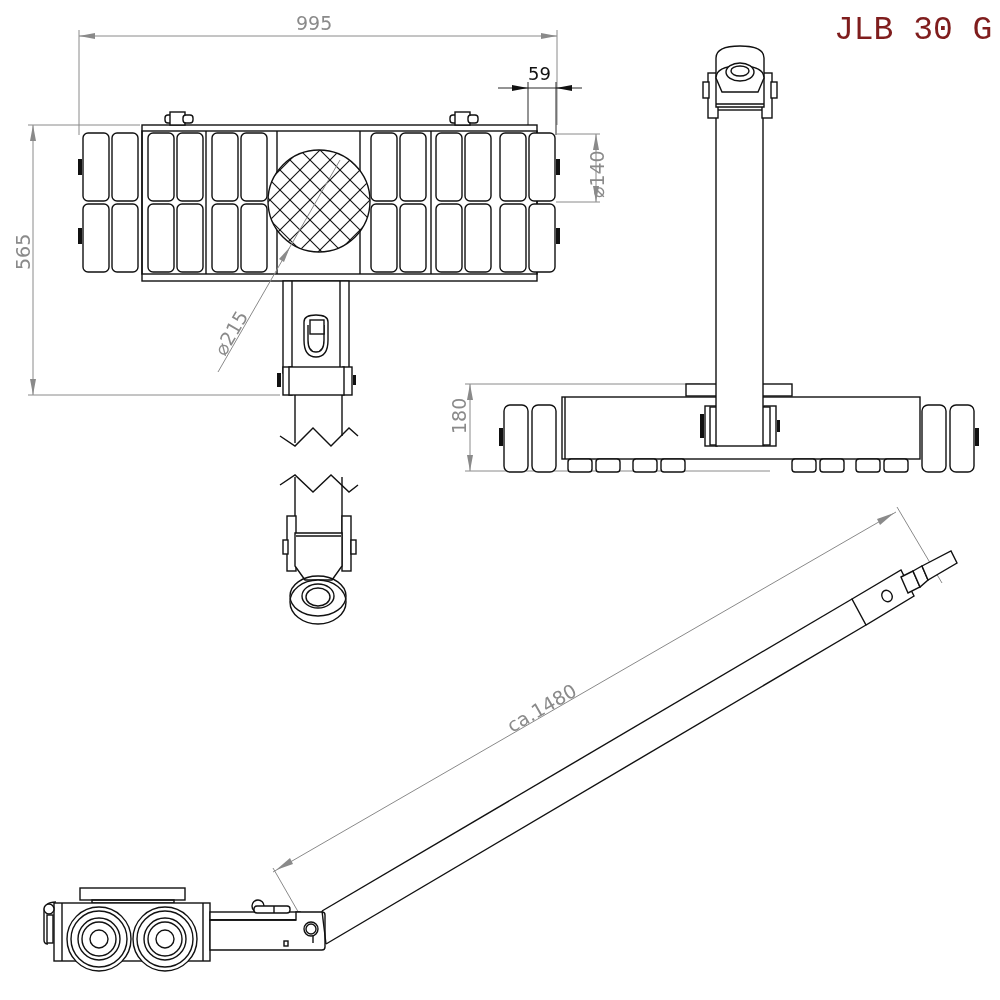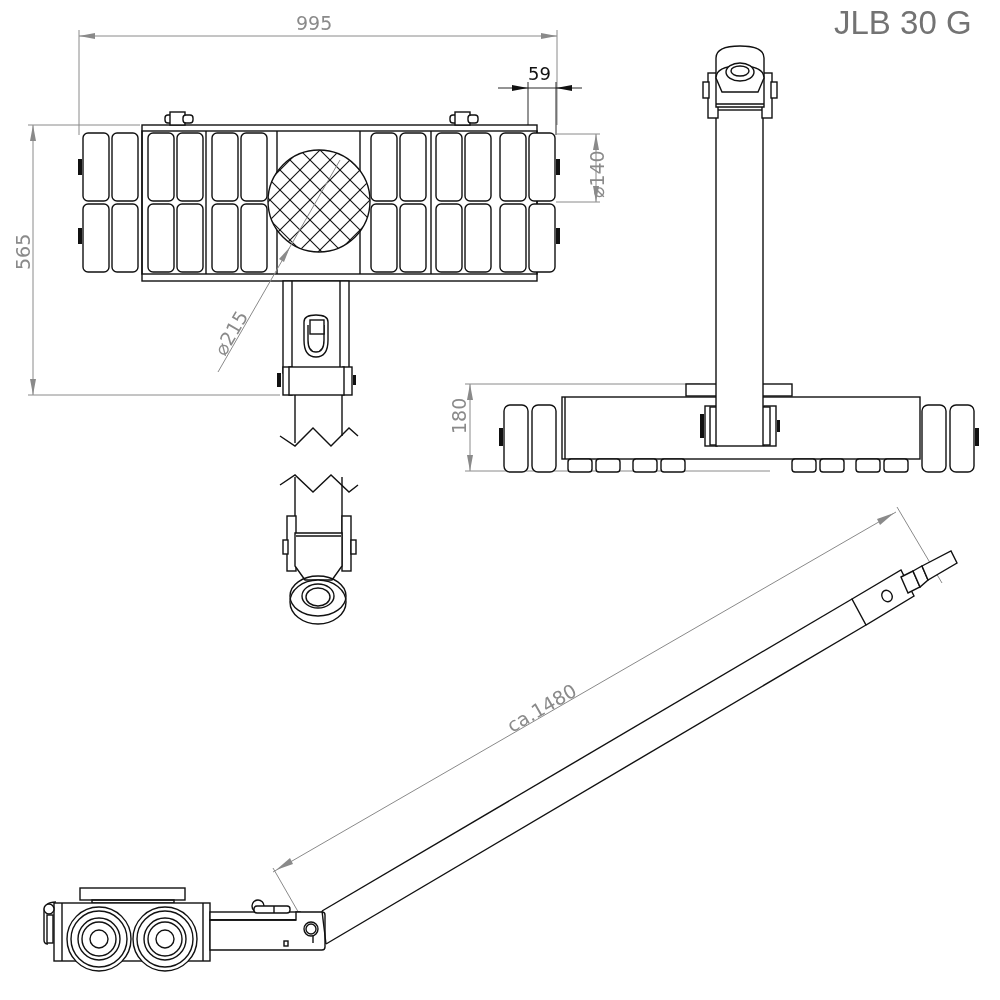--- a/index.html
+++ b/index.html
@@ -1,18 +1,18 @@
 <!DOCTYPE html>
 <html><head>
 <meta charset="utf-8">
 <style>
   html, body { margin:0; padding:0; background:#ffffff; }
   body { width:1000px; height:1000px; position:relative; overflow:hidden; font-family:"DejaVu Sans", sans-serif; }
   #drawing { position:absolute; left:0; top:0; width:1000px; height:1000px; }
-  .title { position:absolute; left:834px; top:4px; font-family:Liberation Sans, sans-serif; font-size:33px; color:#737373; letter-spacing:0px; font-weight:normal; white-space:nowrap; }
+  .title { position:absolute; left:834px; top:12px; font-family:Liberation Mono, monospace; font-size:33px; color:#7f1d1d; letter-spacing:0px; font-weight:normal; white-space:nowrap; }
   .o { fill:#fff; stroke:#111; stroke-width:1.4; }
   .on { fill:none; stroke:#111; stroke-width:1.4; }
   .thin { fill:none; stroke:#111; stroke-width:0.9; }
   .dim { fill:none; stroke:#8a8a8a; stroke-width:1; }
   .dimtxt { fill:#8a8a8a; font-family:"DejaVu Sans", sans-serif; font-size:19px; }
   .dimtxt-k { fill:#111; font-family:"DejaVu Sans", sans-serif; font-size:18px; }
   .arrow { fill:#8a8a8a; }
   .arrowk { fill:#111; }
   .hatch { fill:none; stroke:#111; stroke-width:1.1; }
   .blk { fill:#111; }

